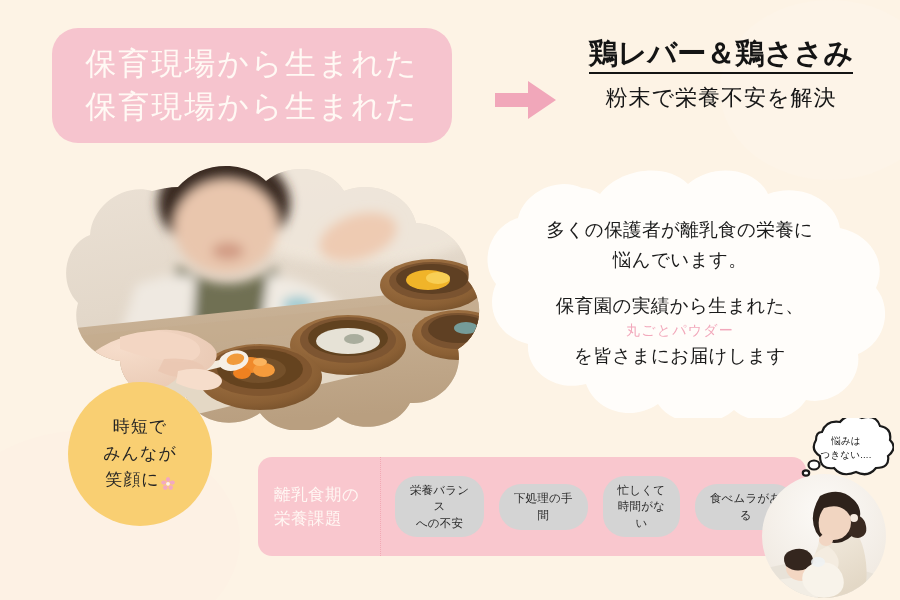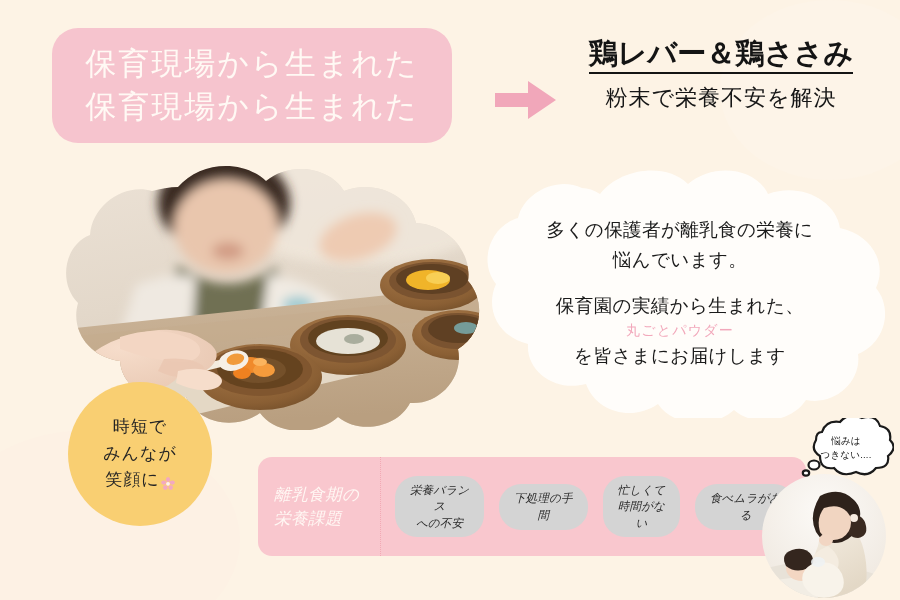--- a/index.html
+++ b/index.html
@@ -152,21 +152,20 @@
 
   
   .band {
     position: absolute;
     left: 258px; top: 457px;
     width: 548px; height: 99px;
     background: #f9c7ce;
     border-radius: 14px;
     display: flex; align-items: center;
     box-sizing: border-box;
-    font-style: italic;
   }
   .band-label {
     width: 122px;
     flex: 0 0 122px;
     padding-left: 16px;
     box-sizing: border-box;
     color: #fff7f3;
     font-size: 16.5px;
     line-height: 1.45;
     letter-spacing: 0.5px;

